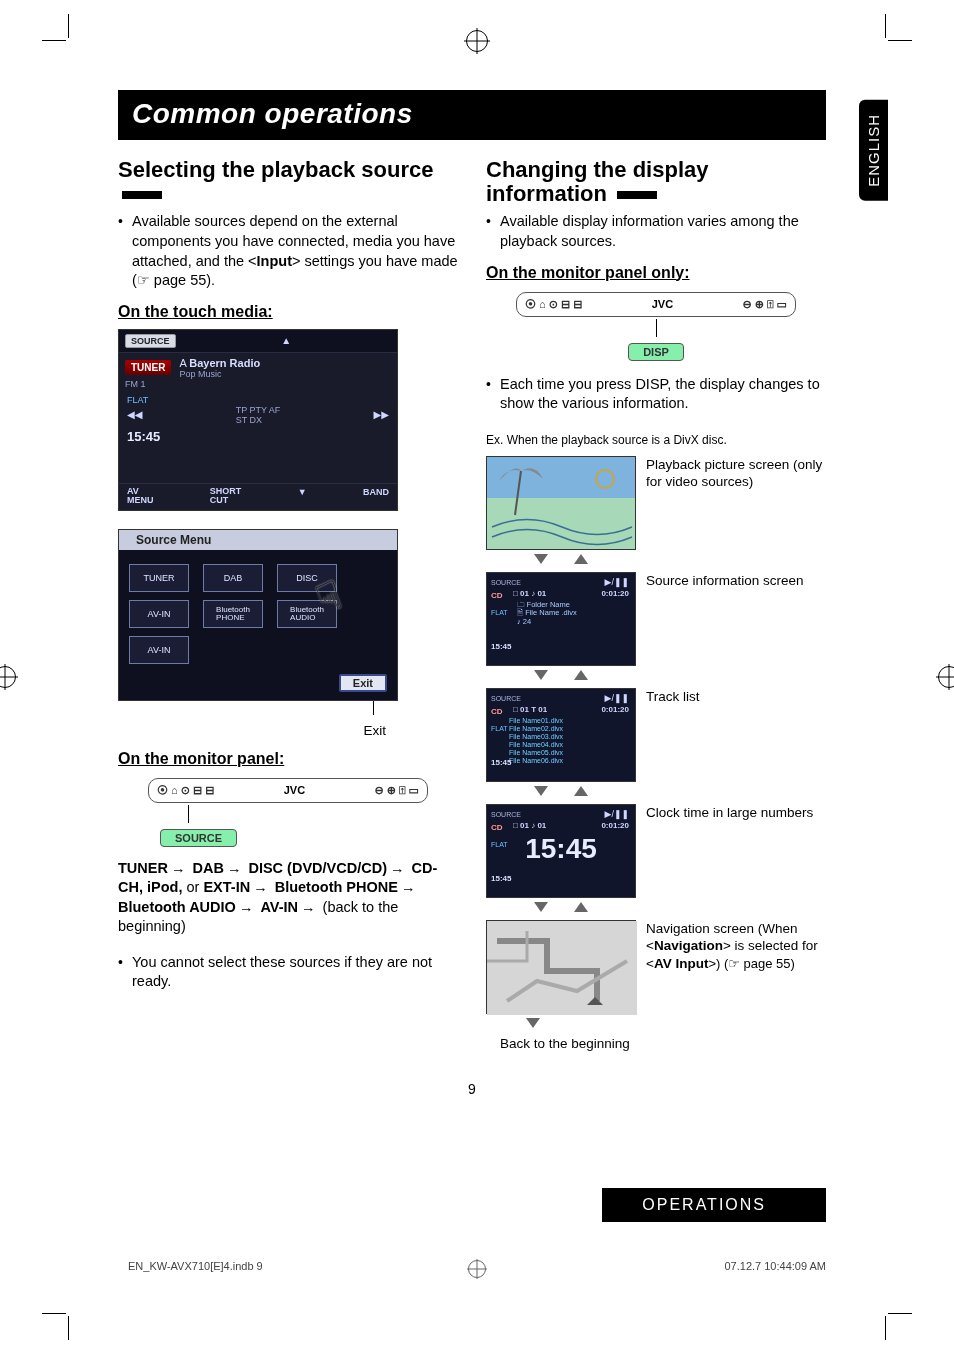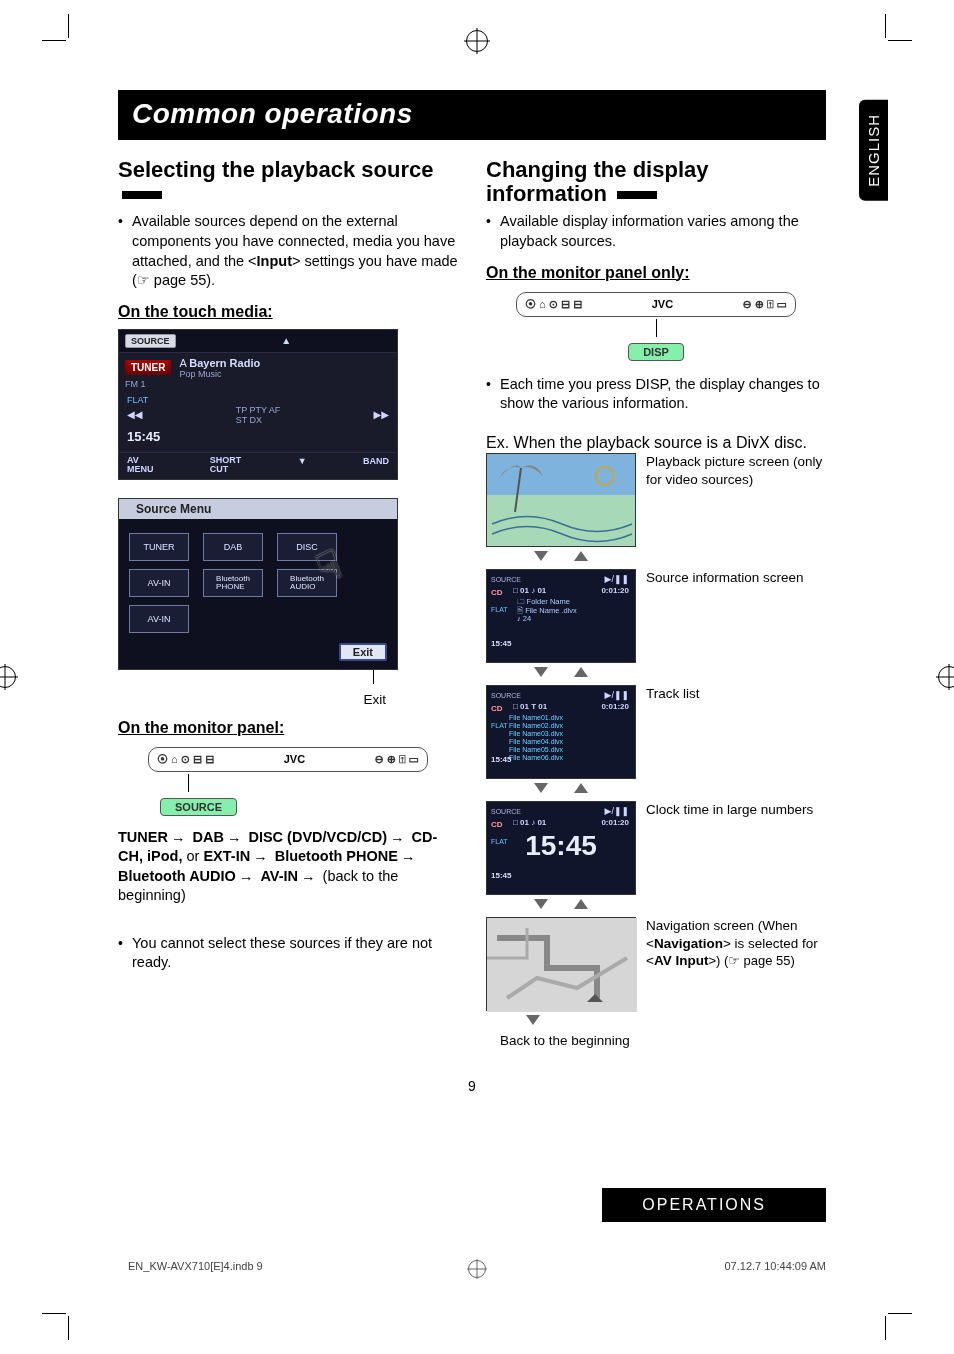--- a/index.html
+++ b/index.html
@@ -124,21 +124,21 @@
     border-radius:2px;
   }
   .station { font-size: 11px; }
   .station .bold { font-weight:700; }
   .screen-body { padding: 6px 8px 8px 8px; }
   .tiny { font-size: 9px; color:#9aa4d0; }
   .time { font-weight:700; font-size:13px; color:#e6ecff; margin-top:4px; }
   .screen-foot {
     display:flex; justify-content:space-between;
     padding:3px 8px 5px 8px; border-top:1px solid #2a2c44;
-    font-size:9px; font-weight:700; color:#cfd6ff;
+    font-size:9px; font-weight:700; color:#cfd6ff;margin-top:31px;
   }
   .source-menu { margin-top: 22px; width:280px; border:1px solid #333; }
   .source-menu-header {
     background:#c7cddf; color:#222; font-weight:700;
     font-size:12px; padding:3px 17px;
   }
   .source-menu-body {
     background:#0e1020; padding:14px 10px 36px 10px;
     display:flex; flex-wrap:wrap; gap:8px 14px; position:relative;
   }
@@ -189,21 +189,21 @@
   }
 
   .flow {
     font-size:14.5px; line-height:1.35; margin-top:12px;
   }
   .flow b { font-weight:800; }
   .arrow { display:inline-block; margin:0 3px; }
 
   .body-text { font-size:14.5px; line-height:1.35; }
 
-  .example-caption { font-size:16px; margin-top:18px; }
+  .example-caption { font-size:12px; margin-top:18px; margin-bottom:8px; }
 
   .thumb-row { display:flex; gap:10px; margin-bottom:18px; align-items:flex-start; }
   .thumb {
     width:150px; height:94px; background:#11152b;
     border:1px solid #333; position:relative; color:#d7ddfa;
     font-size:8px; flex-shrink:0;
   }
   .thumb .big-clock {
     position:absolute; left:0; right:0; top:28px;
     text-align:center; font-size:28px; font-weight:700; color:#e8ecff;
@@ -405,21 +405,21 @@
           <b>DAB</b><span class="arrow">→</span>
           <b>DISC (DVD/VCD/CD)</b><span class="arrow">→</span>
           <b>CD-CH, iPod,</b><span> or </span>
           <b>EXT-IN</b><span class="arrow">→</span>
           <b>Bluetooth PHONE</b><span class="arrow">→</span>
           <b>Bluetooth AUDIO</b><span class="arrow">→</span>
           <b>AV-IN</b><span class="arrow">→</span>
           <span> (back to the beginning)</span>
         </div>
 
-        <ul class="bullets" style="margin-top:28px;">
+        <ul class="bullets" style="margin-top:16px;">
           <li>You cannot select these sources if they are not ready.</li>
         </ul>
       </div>
 
       <div class="col">
         <h2 class="section-title">
           <span>Changing the display information</span>
           <span class="section-rule"></span>
         </h2>
         <ul class="bullets">

